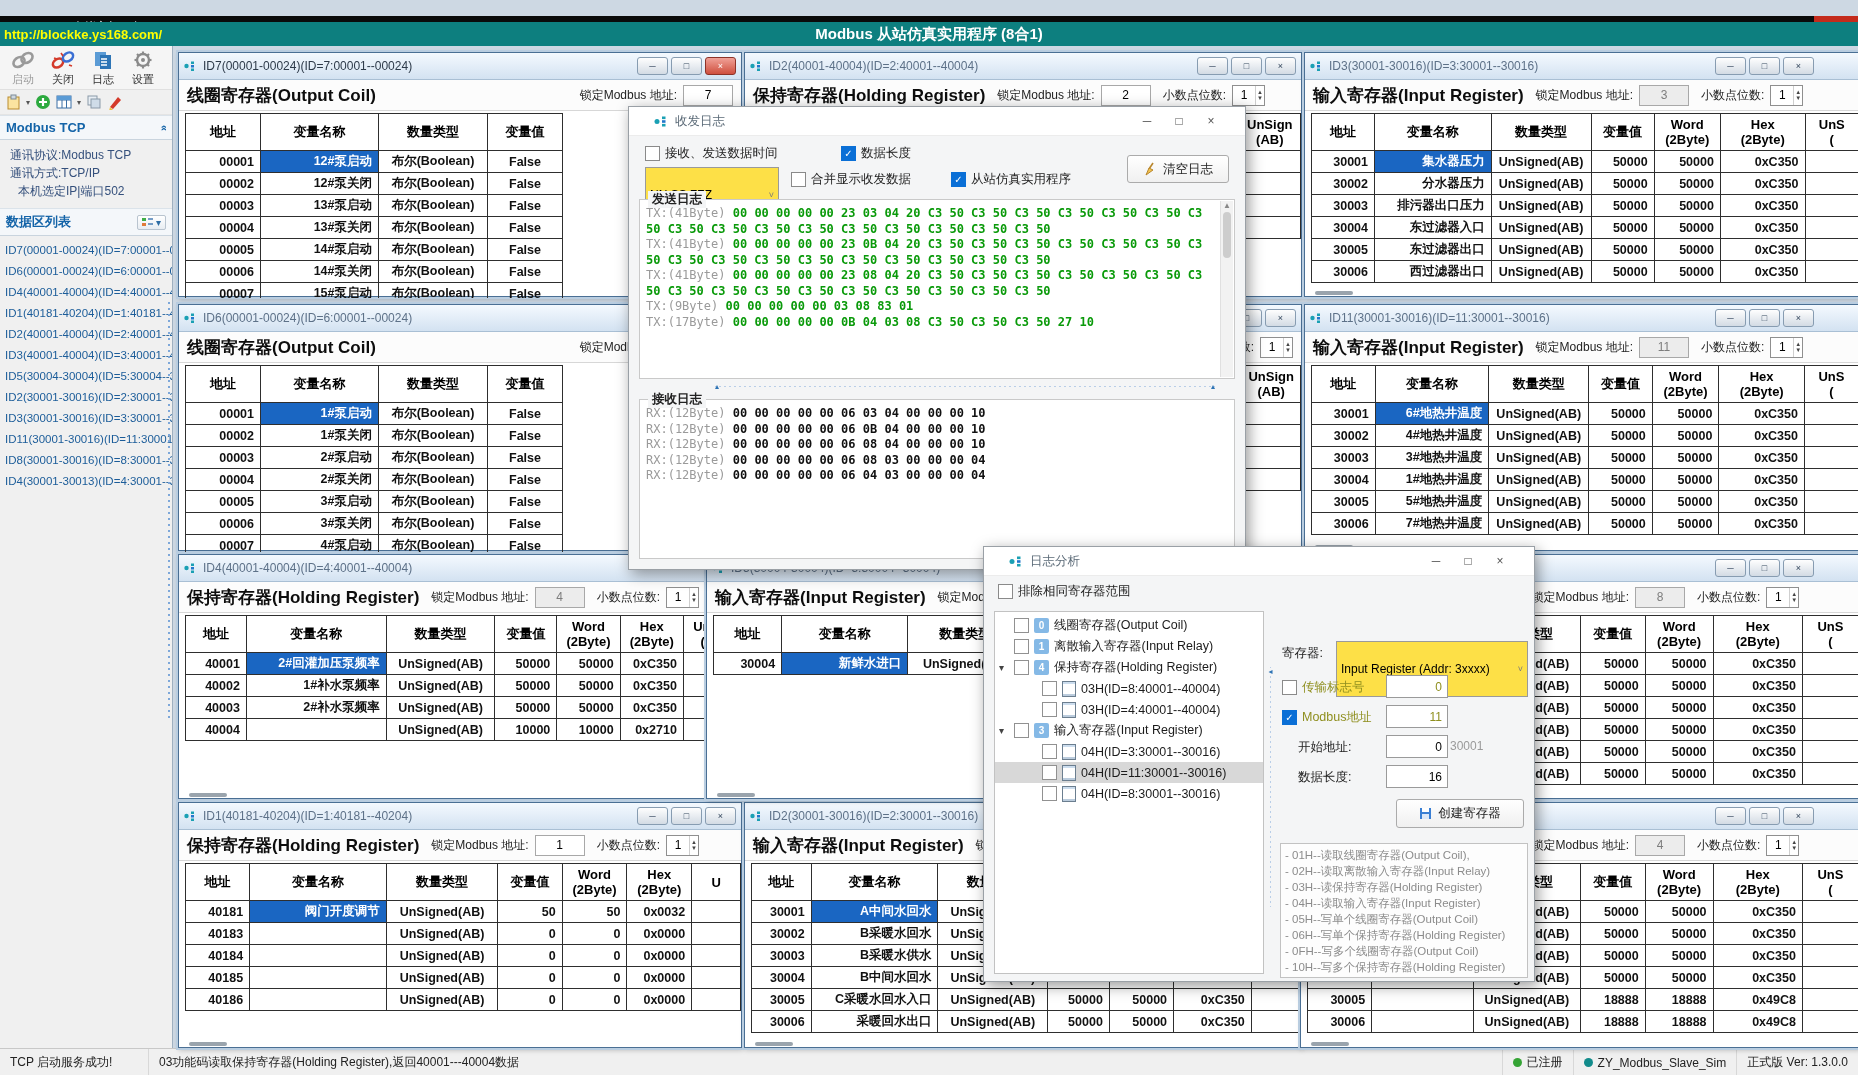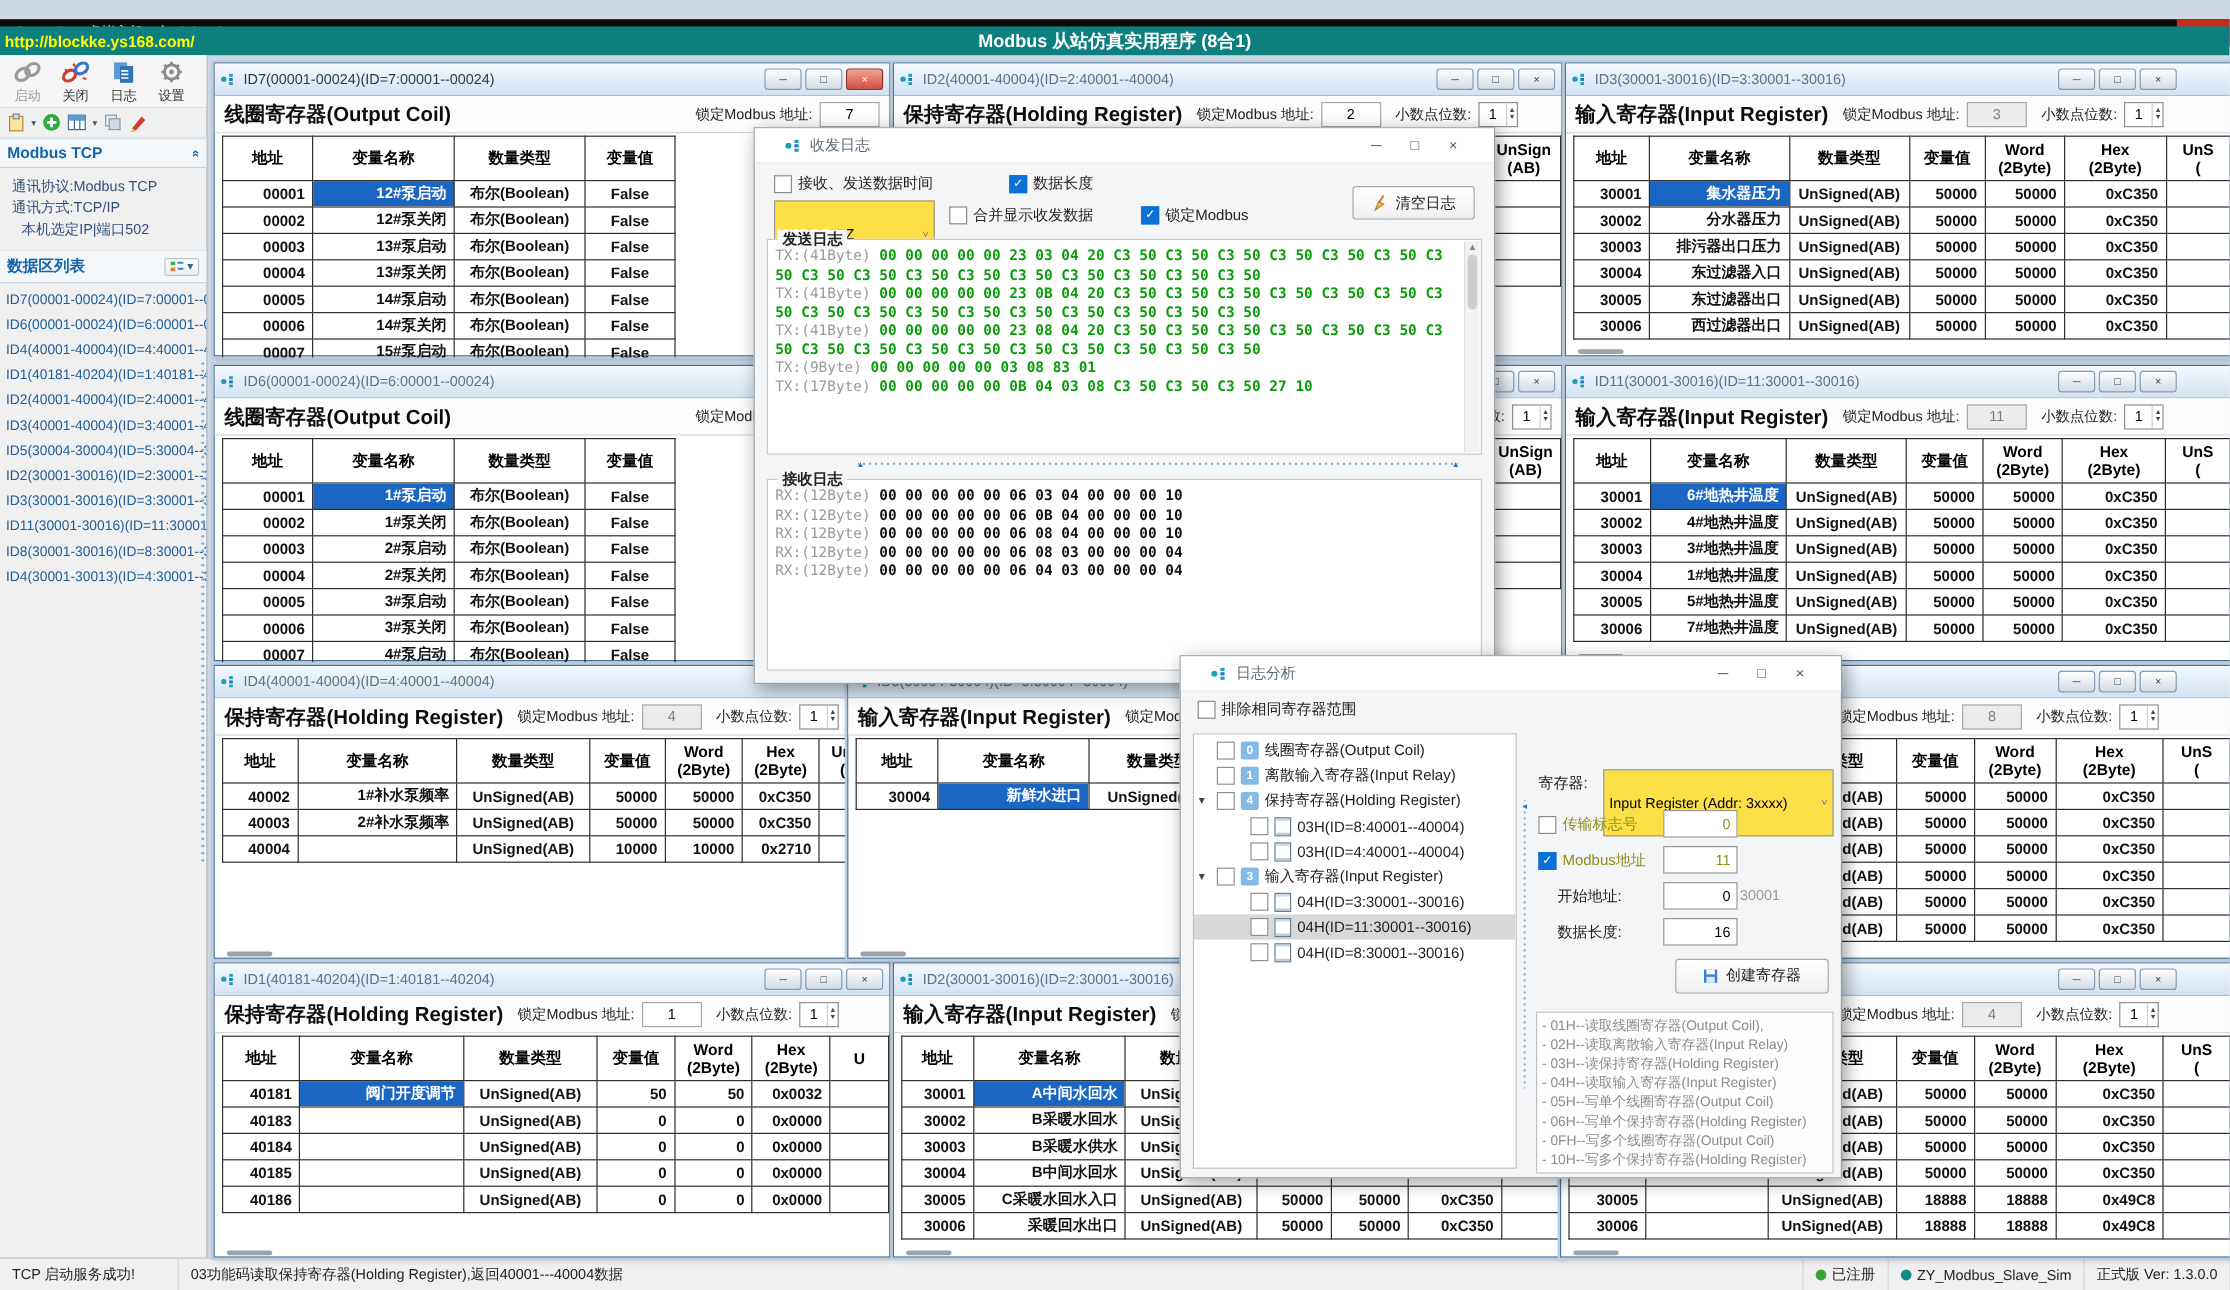--- a/index.html
+++ b/index.html
@@ -775,20 +775,29 @@
             <th style="width: 150px;">变量名称</th>
             <th style="width: 106px;">数量类型</th>
             <th style="width: 58px;">变量值</th>
             <th style="width: 56px;">Word<br>(2Byte)</th>
             <th style="width: 56px;">Hex<br>(2Byte)</th>
             <th style="width: 50px;">UnSig<br>(AB</th>
           </tr>
         </thead>
         <tbody>
           <tr>
+            <td class="ar">40001</td>
+            <td class="ar sel">2#回灌加压泵频率</td>
+            <td class="ac">UnSigned(AB)</td>
+            <td class="ar">50000</td>
+            <td class="ar">50000</td>
+            <td class="ar">0xC350</td>
+            <td class="ar"></td>
+          </tr>
+          <tr>
             <td class="ar">40002</td>
             <td class="ar">1#补水泵频率</td>
             <td class="ac">UnSigned(AB)</td>
             <td class="ar">50000</td>
             <td class="ar">50000</td>
             <td class="ar">0xC350</td>
             <td class="ar"></td>
           </tr>
           <tr>
             <td class="ar">40003</td>
@@ -1288,21 +1297,21 @@
   <div class="combo" style="position:absolute;left:16px;top:60px;width:124px">
     <span>NN:SS:ZZZ</span>
       <span class="ca">˅</span>
     </div>
   <label class="cb" style="position:absolute;left:162px;top:64px">
     <span class="box"></span>
       <span>合并显示收发数据</span>
     </label>
   <label class="cb" style="position:absolute;left:322px;top:64px">
     <span class="box on">✓</span>
-      <span>锁定Modbus</span>
+      <span>从站仿真实用程序</span>
     </label>
   <span class="btn" style="position:absolute;left:498px;top:48px;width:100px;height:26px">
     <svg width="14" height="14">
         <path d="M10 1 L6 7" stroke="#b8862d" stroke-width="1.6"></path>
         <path d="M3 13 L6 6 L10 8 Z" fill="#f2c24e" stroke="#b8862d"></path>
       </svg>
     <span>清空日志</span>
     </span>
   <div class="gbox" style="left:10px;top:92px;width:594px;height:178px">
     <span class="glegend">发送日志</span>

